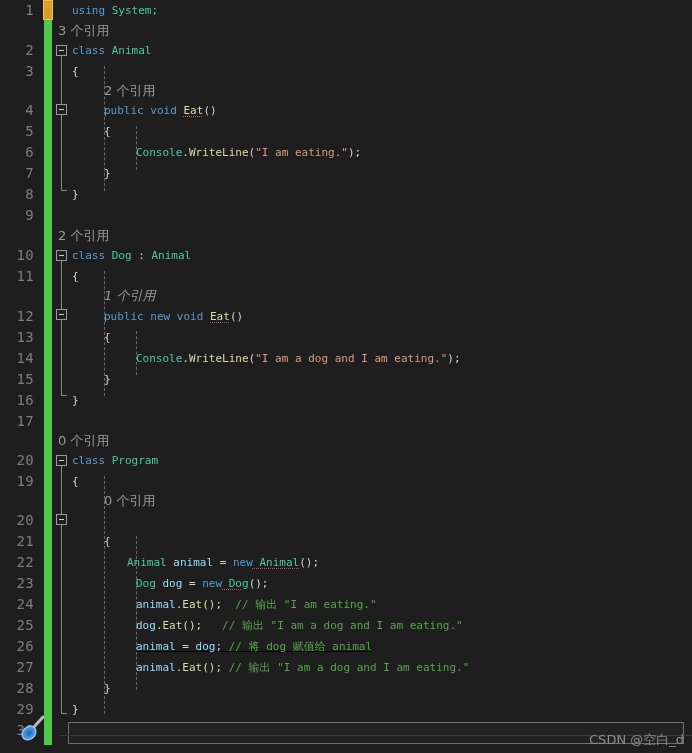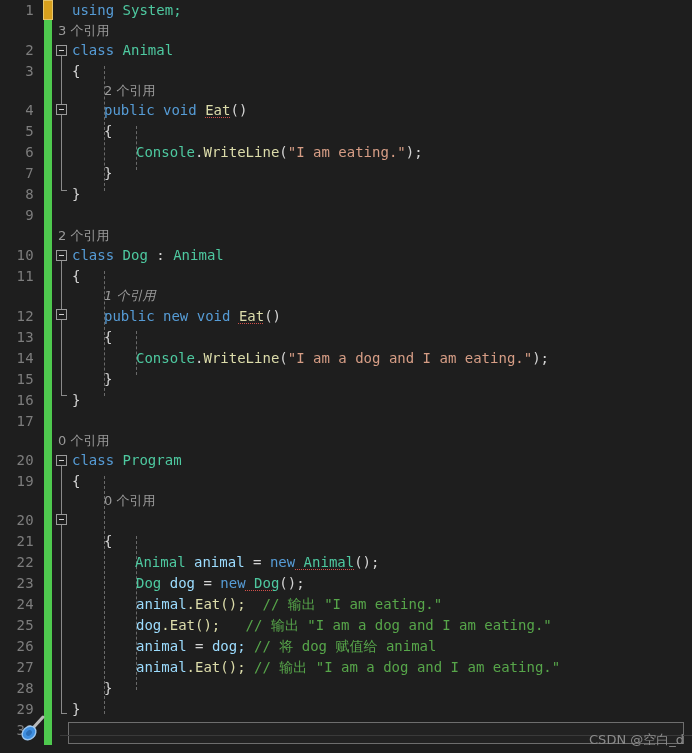--- a/index.html
+++ b/index.html
@@ -75,21 +75,21 @@
     border-left:1px dashed #6a6a6a;
   }
 
   
   .code-layer { position:absolute; left:0; top:0; width:692px; height:753px; }
   .line {
     position:absolute;
     left:0;
     height:21px;
     line-height:21px;
-    font-size:14px;
+    font-size:11px;
     font-family:"DejaVu Sans Mono", monospace;
     white-space:pre;
     letter-spacing:0px;
   }
   .codelens {
     position:absolute;
     height:21px; line-height:21px;
     font-size:13px;
     color:#9a9a9a;
     font-family:"DejaVu Sans", sans-serif;
@@ -248,29 +248,29 @@
 
     <div class="line" style="top:450px; left:72px;"><span class="kw">class</span><span class="typ"> Program</span></div>
 
     <div class="line" style="top:471px; left:72px;"><span class="brc">{</span></div>
 
     <div class="codelens" style="top:490px; left:104px;">0 个引用</div>
 
 
     <div class="line" style="top:531px; left:104px;"><span class="brc">{</span></div>
 
-    <div class="line" style="top:552px; left:135px;"><span class="typ">Animal</span><span class="var"> animal </span><span class="pun">= </span><span class="kw">new</span><span class="typ squiggle"> Animal</span><span class="pun">();</span></div>
+    <div class="line" style="top:552px; left:127px;"><span class="typ">Animal</span><span class="var"> animal </span><span class="pun">= </span><span class="kw">new</span><span class="typ squiggle"> Animal</span><span class="pun">();</span></div>
 
     <div class="line" style="top:573px; left:136px;"><span class="typ">Dog</span><span class="var"> dog </span><span class="pun">= </span><span class="kw">new</span><span class="typ squiggle"> Dog</span><span class="pun">();</span></div>
 
     <div class="line" style="top:594px; left:136px;"><span class="var">animal</span><span class="mth">.Eat();</span><span class="cmt">  // 输出 "I am eating."</span></div>
 
     <div class="line" style="top:615px; left:136px;"><span class="var">dog</span><span class="mth">.Eat();</span><span class="cmt">   // 输出 "I am a dog and I am eating."</span></div>
 
-    <div class="line" style="top:636px; left:136px;"><span class="var">animal </span><span class="pun">= </span><span class="var">dog;</span><span class="cmt"> // 将 dog 赋值给 animal</span></div>
+    <div class="line" style="top:636px; left:136px;text-decoration:underline;"><span class="var">animal </span><span class="pun">= </span><span class="var">dog;</span><span class="cmt"> // 将 dog 赋值给 animal</span></div>
 
     <div class="line" style="top:657px; left:136px;"><span class="var">animal</span><span class="mth">.Eat();</span><span class="cmt"> // 输出 "I am a dog and I am eating."</span></div>
 
     <div class="line" style="top:678px; left:104px;"><span class="brc">}</span></div>
 
     <div class="line" style="top:699px; left:72px;"><span class="brc">}</span></div>
 
   </div>
 
   <div class="curline" style="left:68px; top:722px; width:616px; height:22px;"></div>

